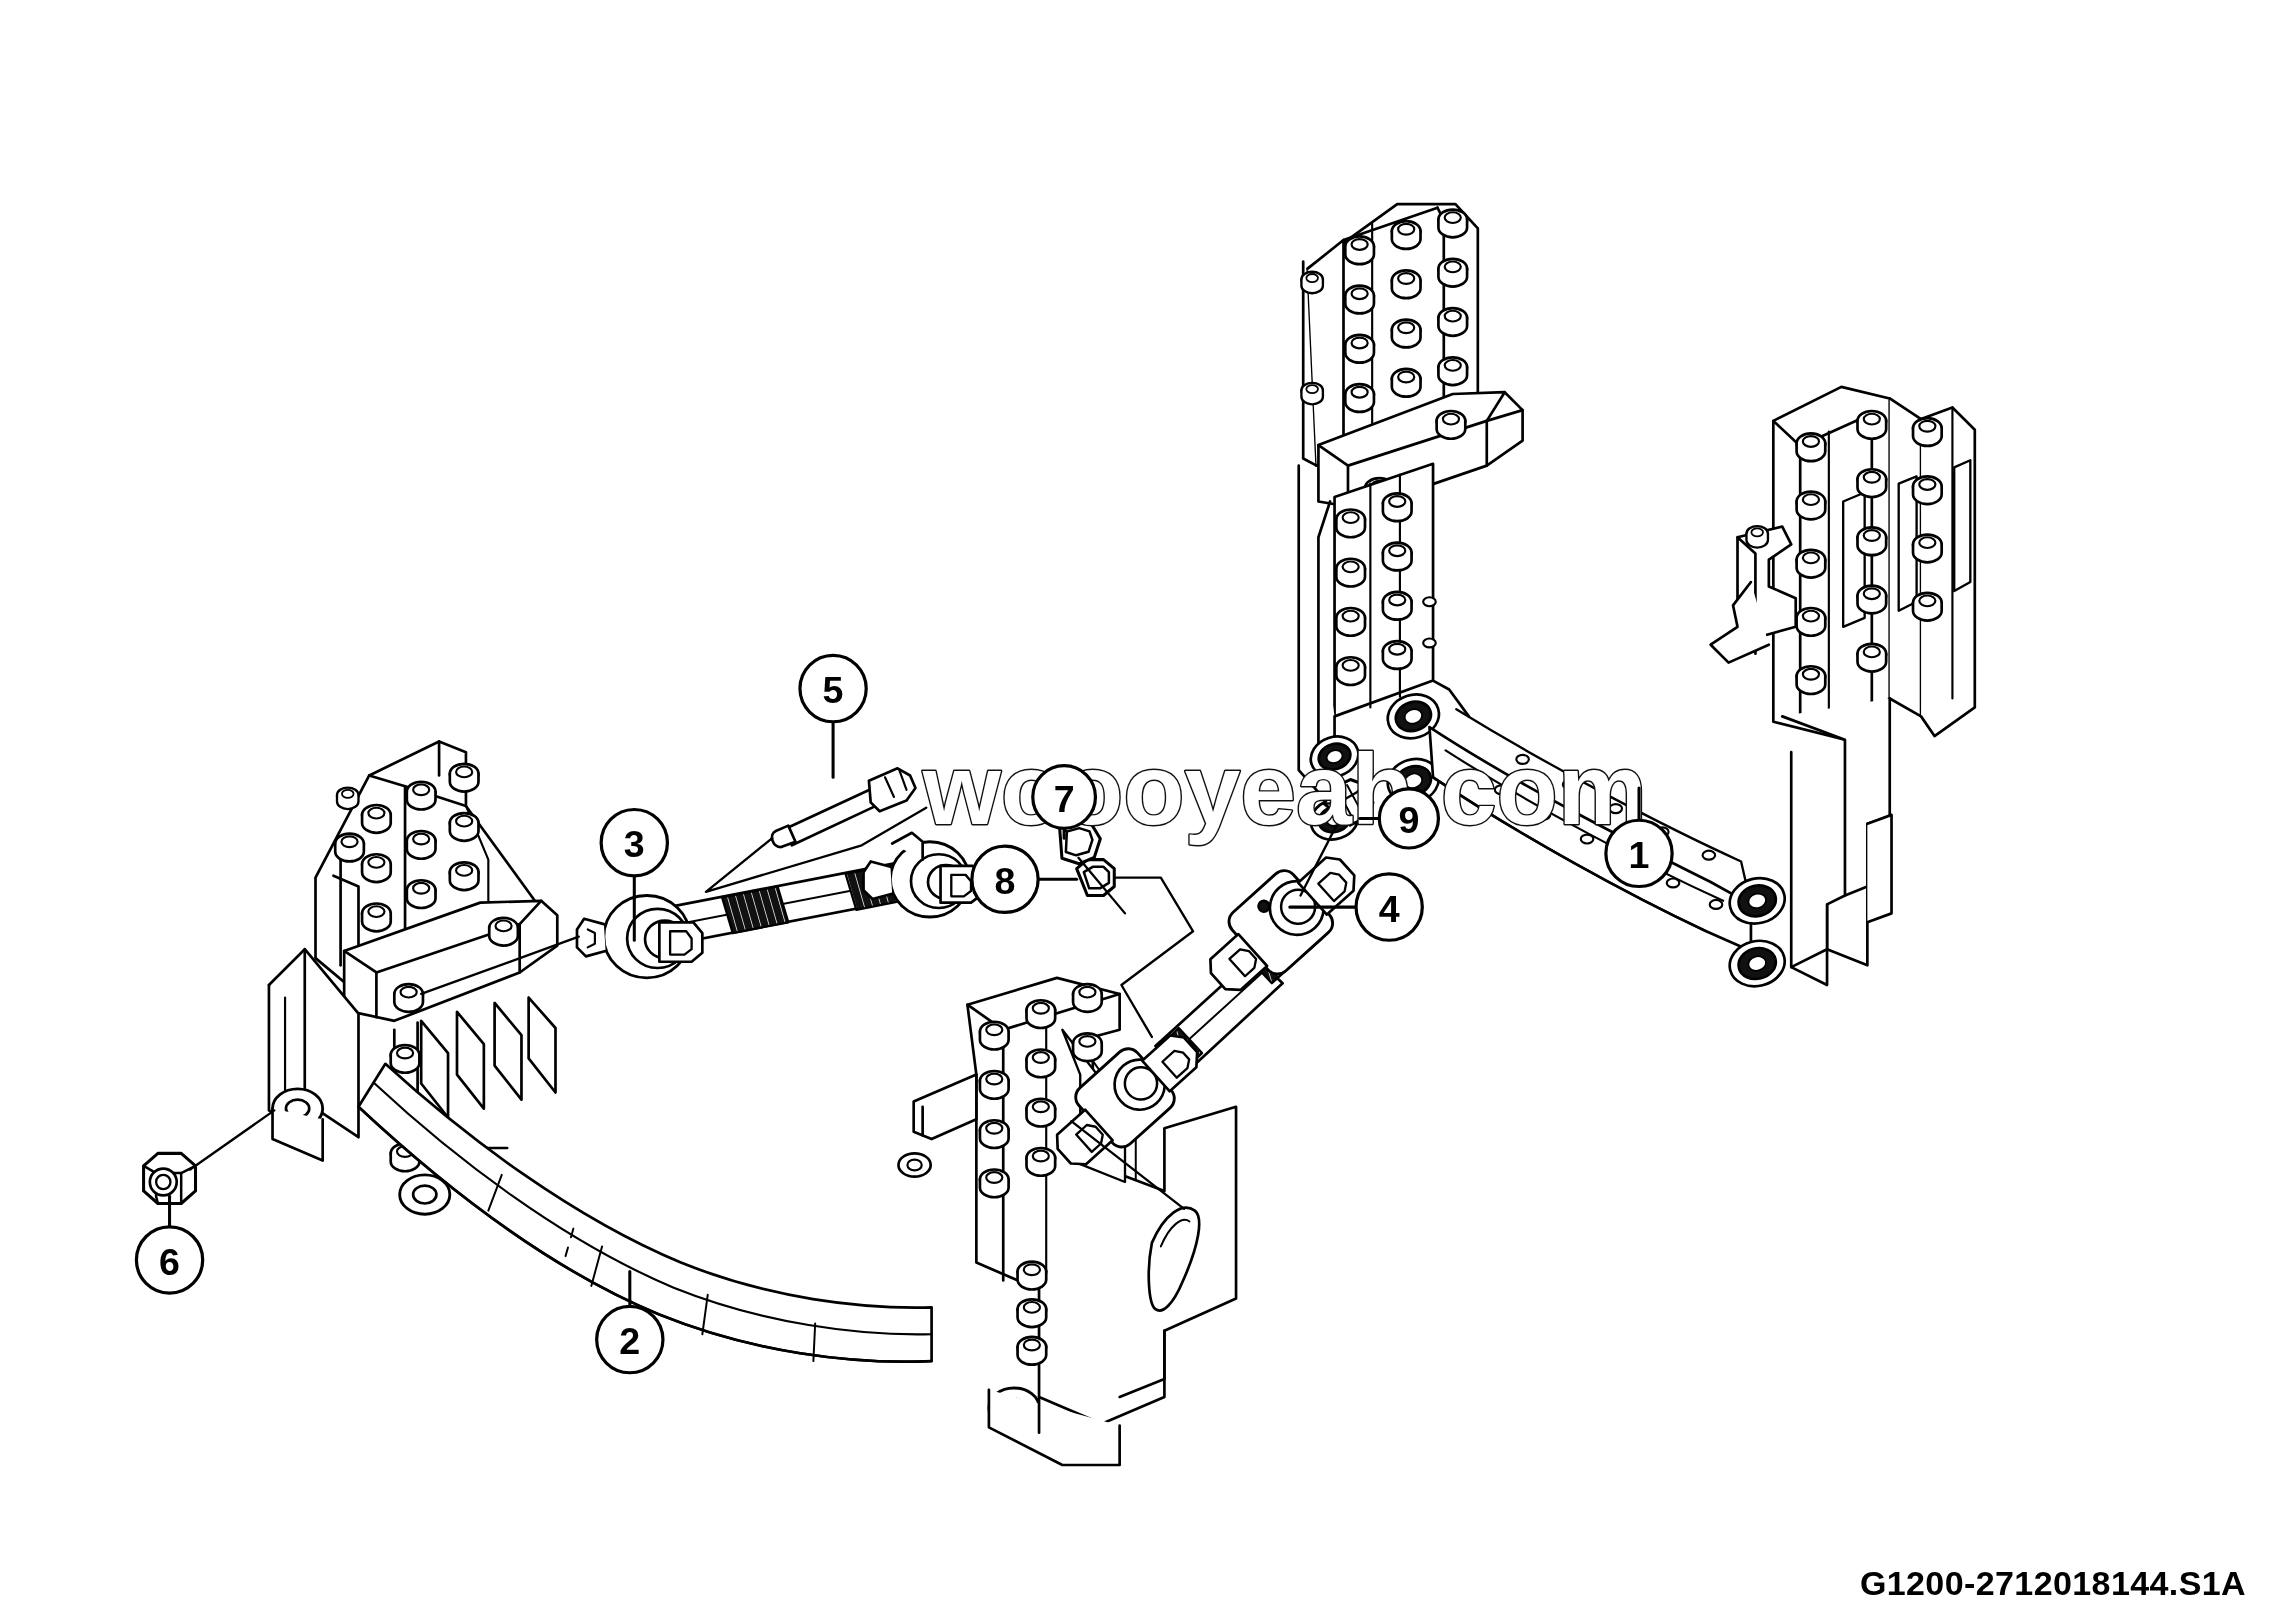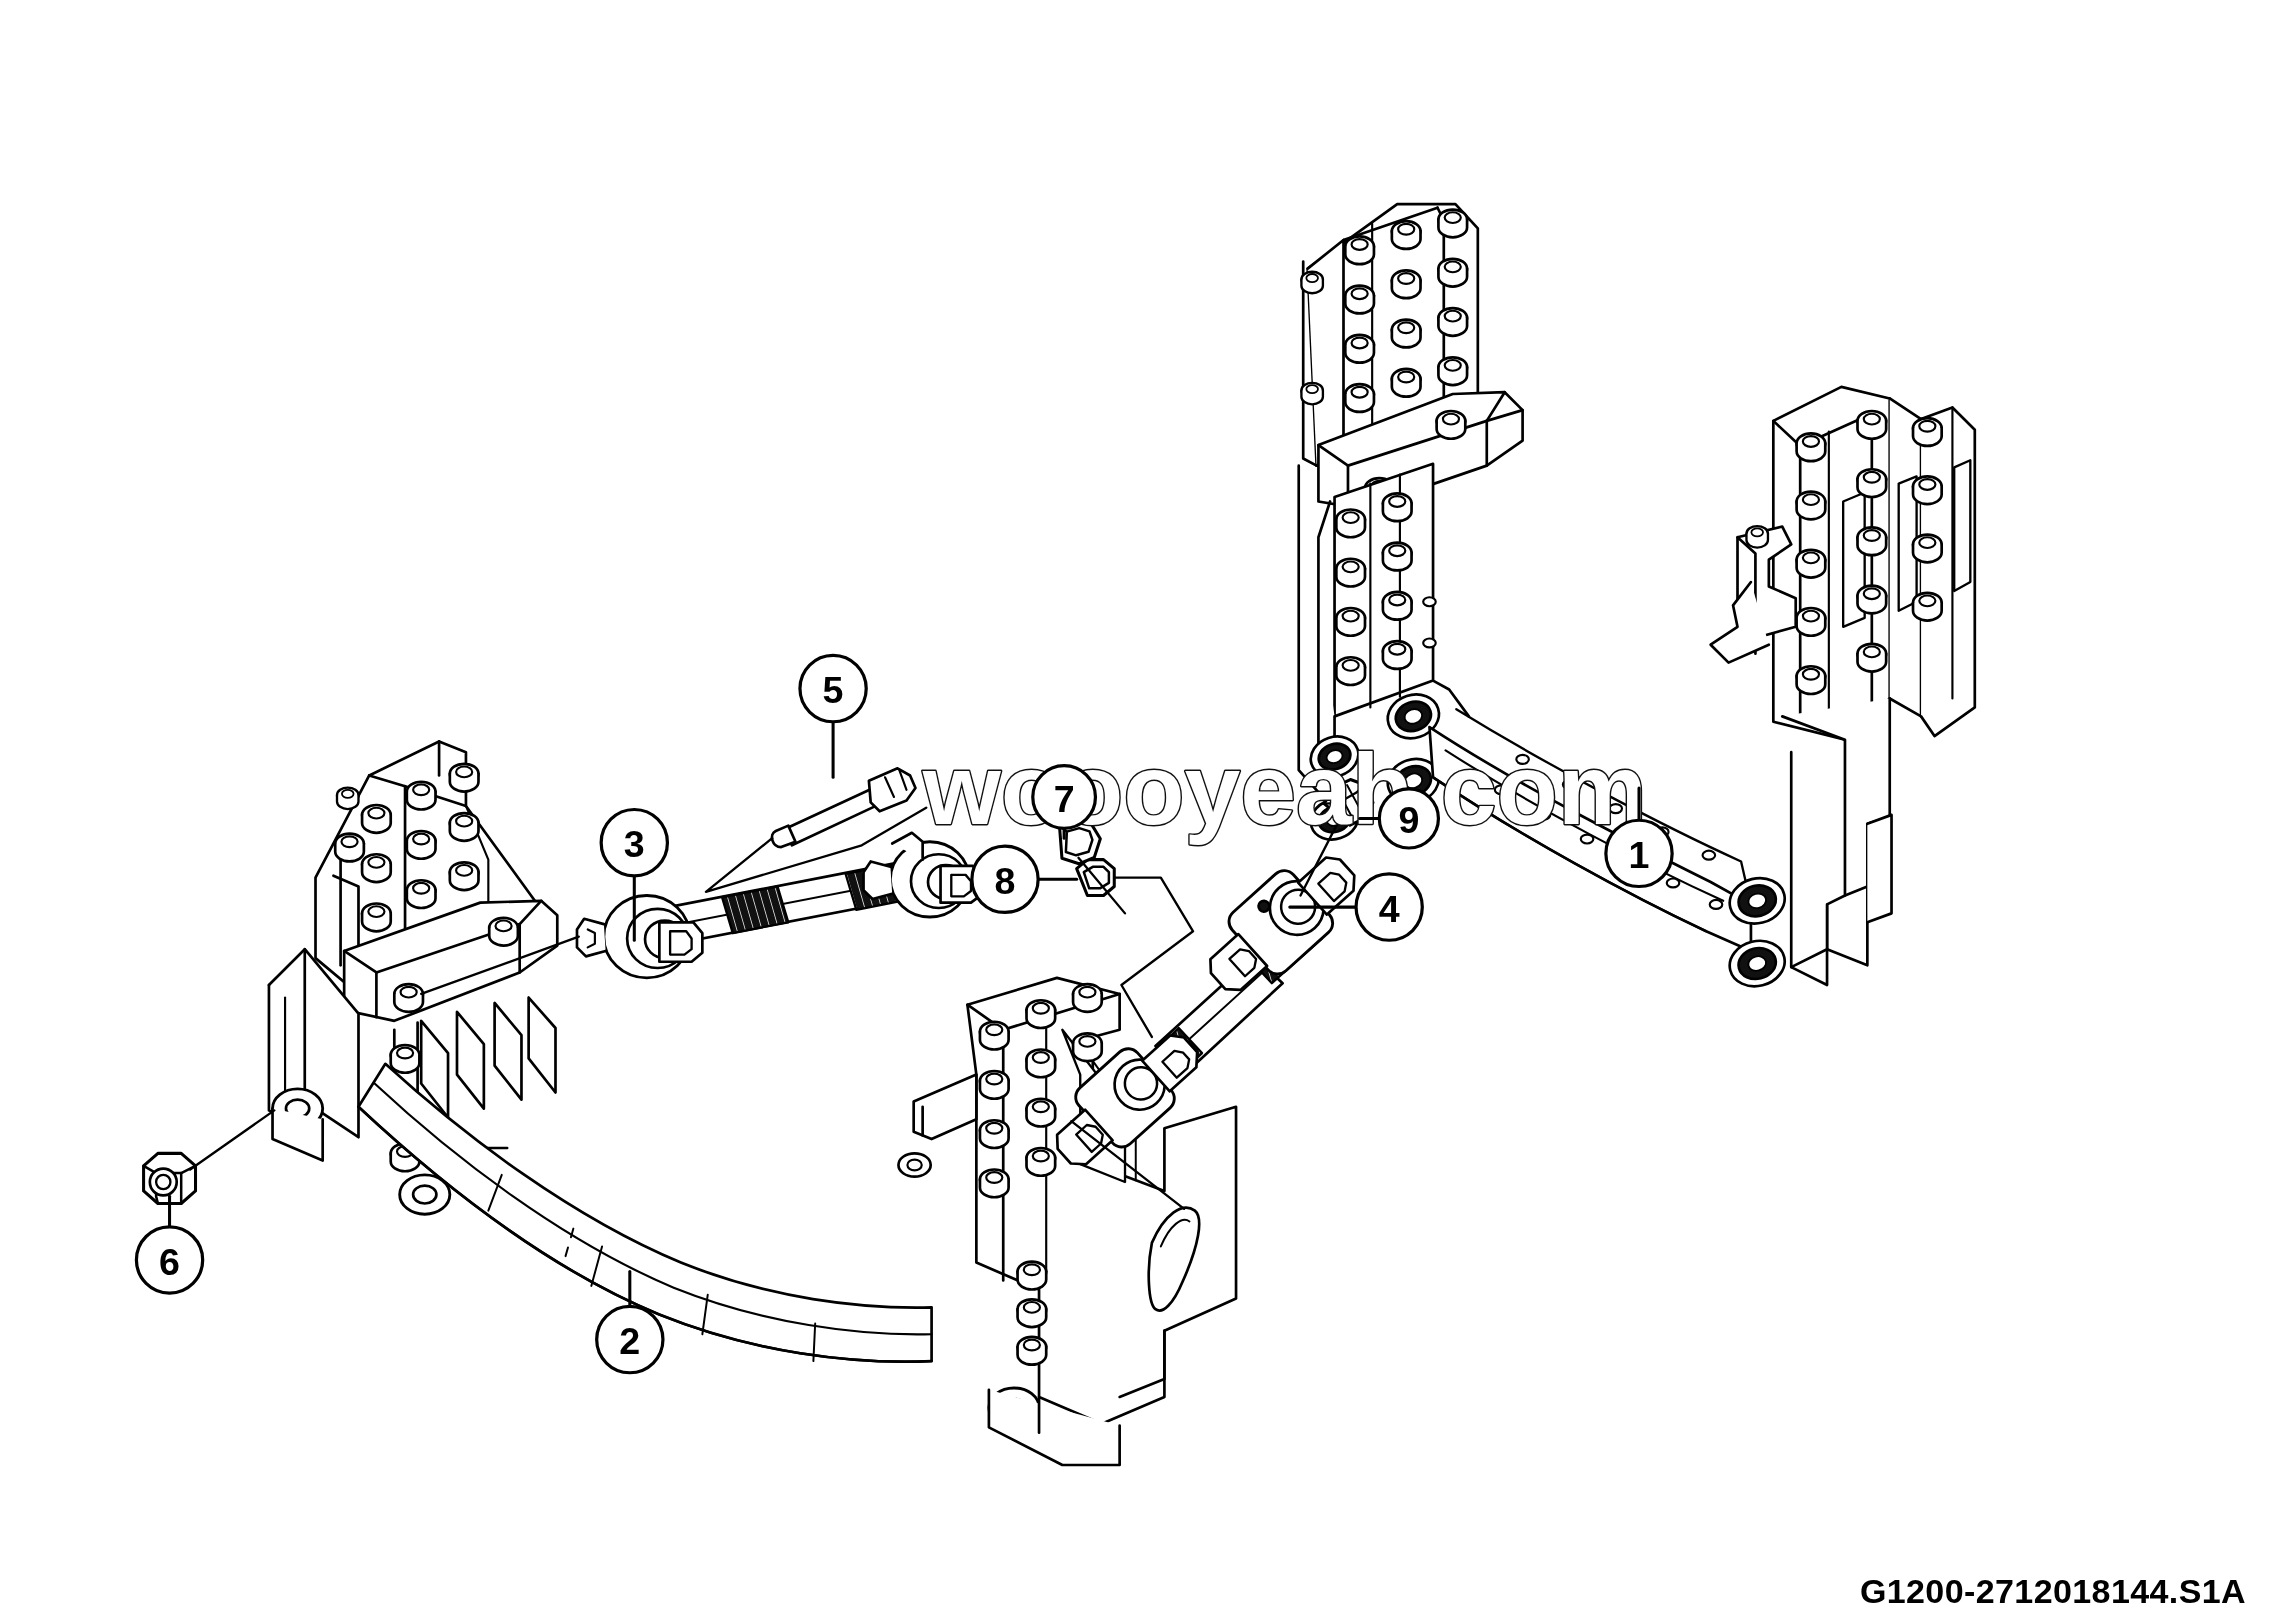--- a/index.html
+++ b/index.html
@@ -20,21 +20,21 @@
   }
   #artboard {
     position: absolute;
     left: 0; top: 0;
     width: 2293px;
     height: 1619px;
   }
   .partnum {
     position: absolute;
     right: 47px;
-    bottom: 8px;
+    bottom: 16px;
     font-family: "Liberation Sans", sans-serif;
     font-weight: bold;
     font-size: 34px;
     letter-spacing: 0.4px;
     color: #000000;
     white-space: nowrap;
   }
   .callout-label {
     font-family: "Liberation Sans", sans-serif;
     font-weight: bold;

